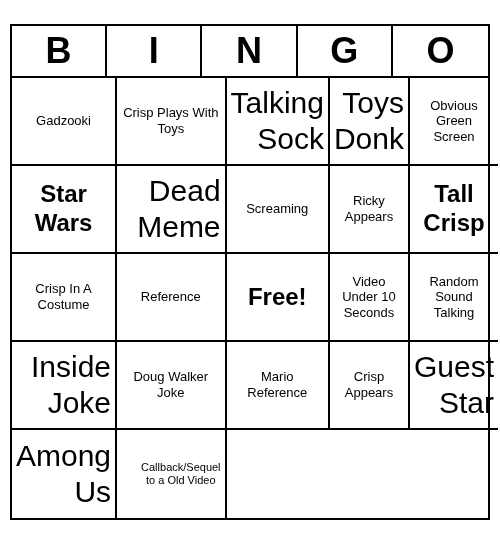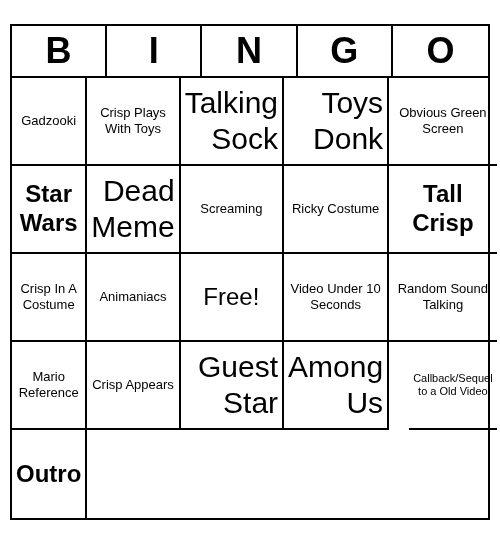--- a/index.html
+++ b/index.html
@@ -60,21 +60,21 @@
       font-size: 30px;
       font-weight: normal;
       text-align: right;
     }
     .bingo-cell.xl-text {
       font-size: 24px;
       font-weight: bold;
     }
     .bingo-cell.free {
       font-size: 24px;
-      font-weight: normal;
+      font-weight: bold;
     }
     .bingo-cell.small-text {
       font-size: 11px;
       margin-left: 20px;
     }
   </style>
 </head>
 <body>
 
 <div class="bingo-card">
@@ -87,27 +87,28 @@
     </div>
   <div class="bingo-grid">
   <div class="bingo-cell">Gadzooki</div>
       <div class="bingo-cell">Crisp Plays With Toys</div>
       <div class="bingo-cell large-text">Talking Sock</div>
       <div class="bingo-cell large-text">Toys Donk</div>
       <div class="bingo-cell">Obvious Green Screen</div>
       <div class="bingo-cell xl-text">Star Wars</div>
       <div class="bingo-cell large-text">Dead Meme</div>
       <div class="bingo-cell">Screaming</div>
-      <div class="bingo-cell">Ricky Costume</div>
+      <div class="bingo-cell">Ricky Appears</div>
       <div class="bingo-cell xl-text">Tall Crisp</div>
       <div class="bingo-cell">Crisp In A Costume</div>
-      <div class="bingo-cell">Animaniacs</div>
+      <div class="bingo-cell">Reference</div>
       <div class="bingo-cell free">Free!</div>
       <div class="bingo-cell">Video Under 10 Seconds</div>
       <div class="bingo-cell">Random Sound Talking</div>
+      <div class="bingo-cell large-text">Inside Joke</div>
+      <div class="bingo-cell">Doug Walker Joke</div>
       <div class="bingo-cell">Mario Reference</div>
       <div class="bingo-cell">Crisp Appears</div>
       <div class="bingo-cell large-text">Guest Star</div>
       <div class="bingo-cell large-text">Among Us</div>
       <div class="bingo-cell small-text">Callback/Sequel to a Old Video</div>
-      <div class="bingo-cell xl-text">Outro</div>
     </div>
 </div>
 
 </body></html>

